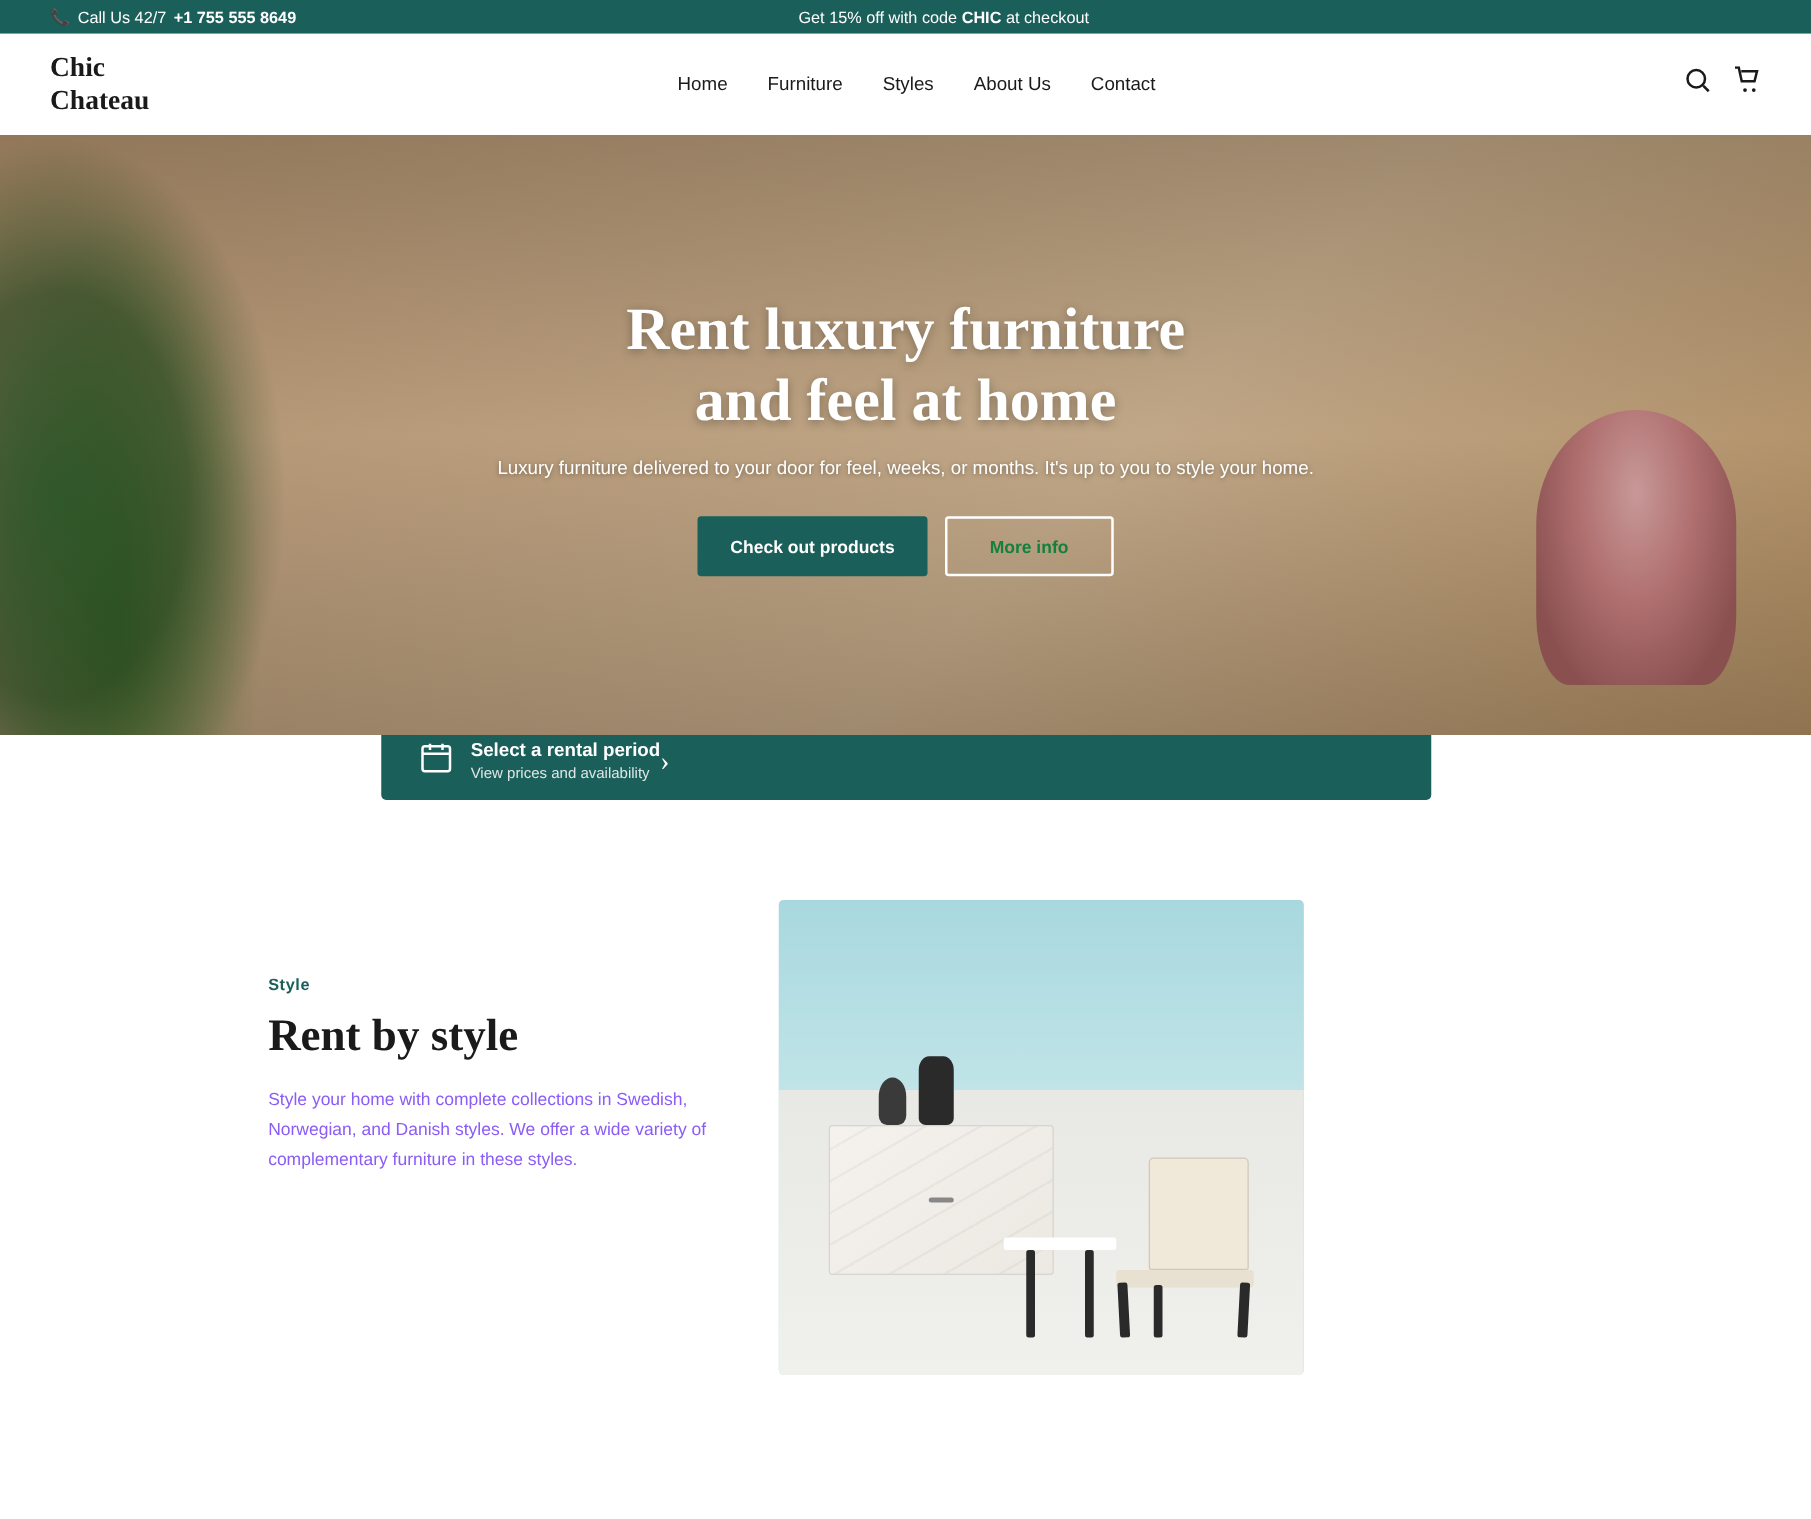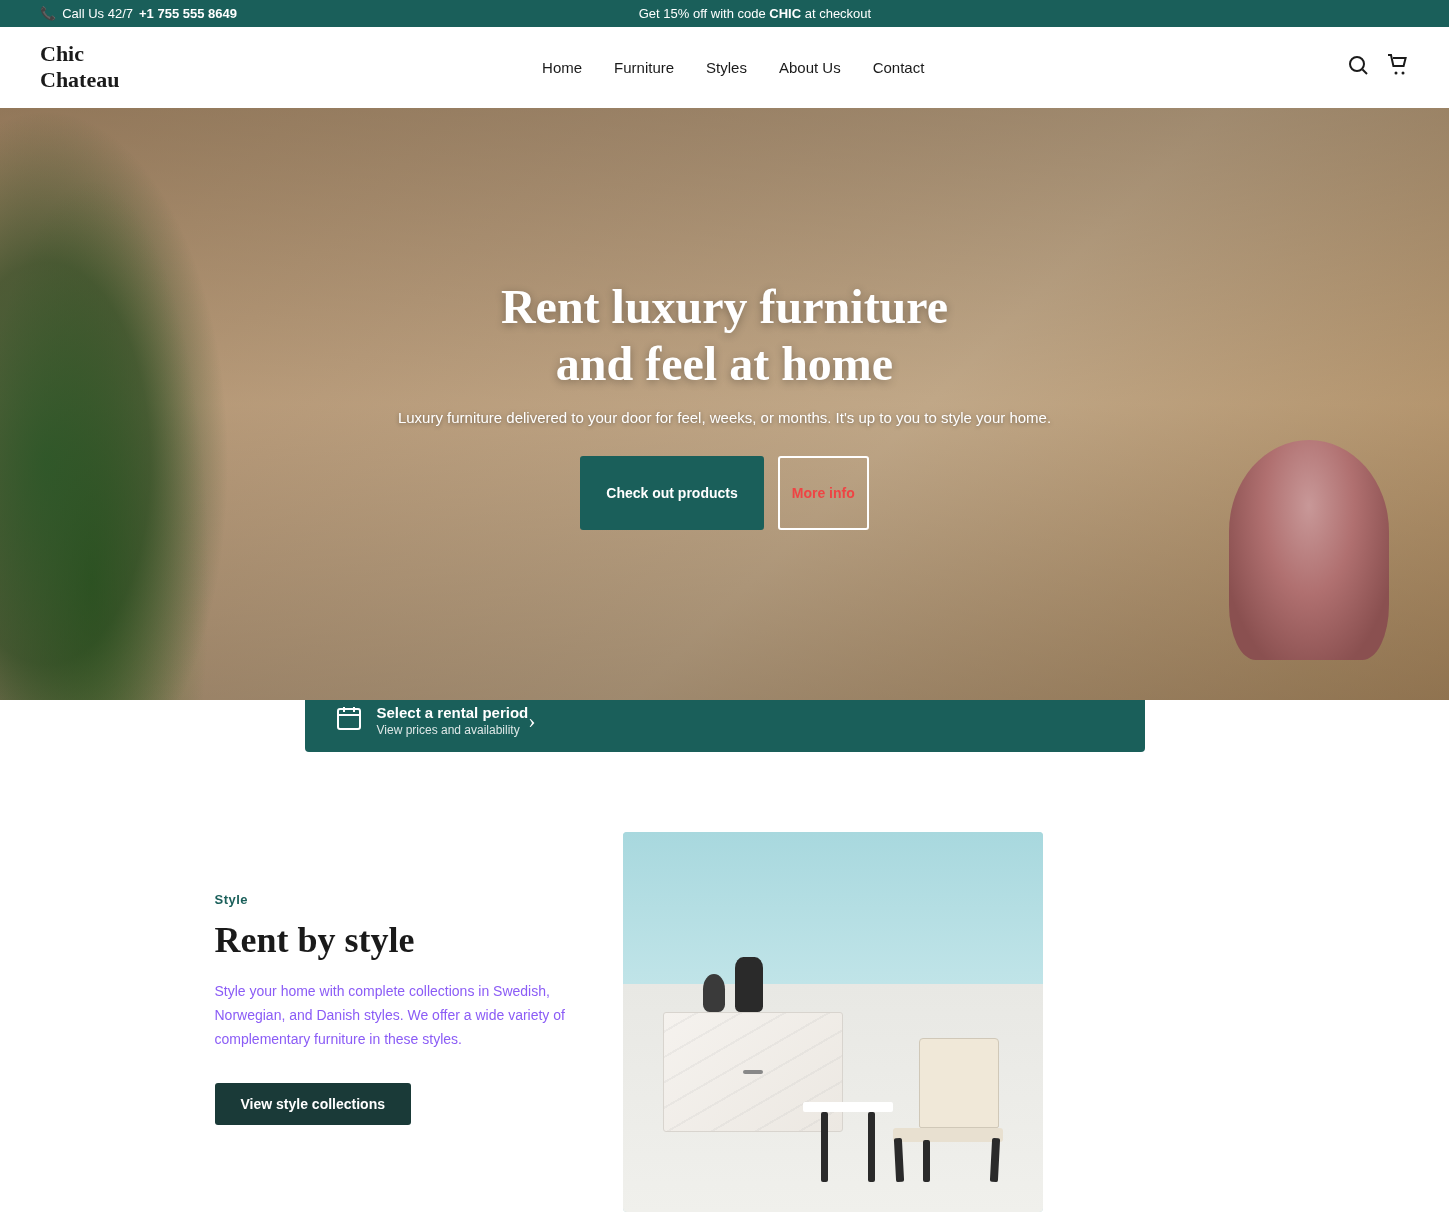--- a/index.html
+++ b/index.html
@@ -45,21 +45,21 @@
       font-family: Arial, sans-serif;
       font-weight: 400;
     }
     .header-icons { display: flex; gap: 18px; align-items: center; }
     .header-icons span { cursor: pointer; font-size: 20px; }
 
     
     .hero {
       position: relative;
       width: 100%;
-      height: 592px;
+      height: 480px;
       overflow: hidden;
       display: flex;
       align-items: center;
       justify-content: center;
     }
     .hero-bg {
       position: absolute;
       inset: 0;
       background: linear-gradient(
         to bottom,
@@ -112,32 +112,32 @@
       margin-bottom: 30px;
       font-family: Arial, sans-serif;
       font-weight: 300;
       text-shadow: 0 1px 4px rgba(0,0,0,0.4);
     }
     .hero-buttons { display: flex; gap: 14px; justify-content: center; }
     .btn-primary {
       background: #1a5f5a;
       color: #fff;
       border: none;
-      padding: 29px 26px;
+      padding: 16px 26px;
       font-size: 14px;
       font-family: Arial, sans-serif;
       cursor: pointer;
       border-radius: 3px;
       font-weight: 600;
     }
     .btn-outline {
       background: transparent;
-      color: #ef4444;
+      color: #15803d;
       border: 2px solid #fff;
-      padding: 10px 12px;
+      padding: 10px 34px;
       font-size: 14px;
       font-family: Arial, sans-serif;
       cursor: pointer;
       border-radius: 3px;
       font-weight: 600;
     }
 
     
     .rental-bar {
       background: #1a5f5a;
@@ -428,21 +428,20 @@
   </div>
 </div>
 
 <div class="section-spacer"></div>
 
 <section class="style-section">
   <div class="style-text">
     <div class="style-tag">Style</div>
     <h2 class="style-title">Rent by style</h2>
     <p class="style-desc">Style your home with complete collections in Swedish, Norwegian, and Danish styles. We offer a wide variety of complementary furniture in these styles.</p>
-    <button class="btn-dark">View style collections</button>
   </div>
   <div class="style-image">
     <div class="style-image-inner">
 
       <div class="vase-small"></div>
       <div class="vase-large"></div>
 
       <div class="cabinet">
         <div class="cabinet-marble"></div>
         <div class="cabinet-handle"></div>

